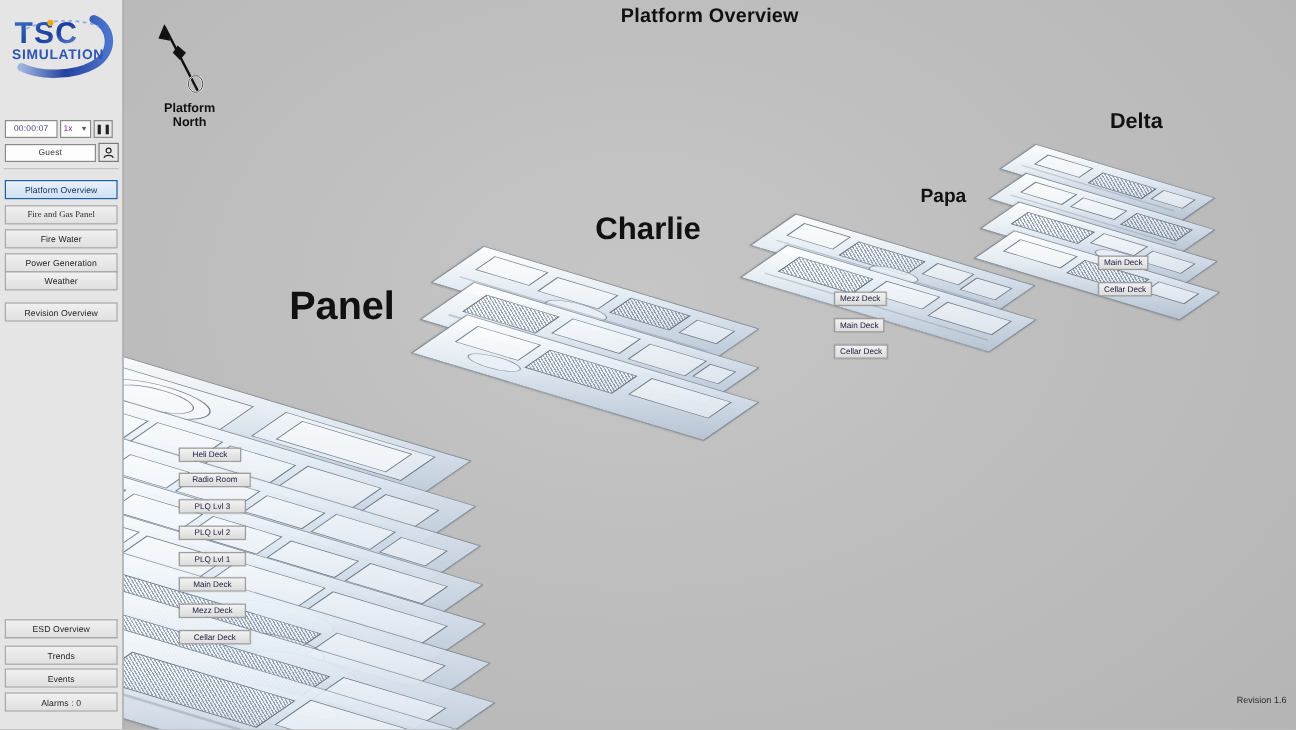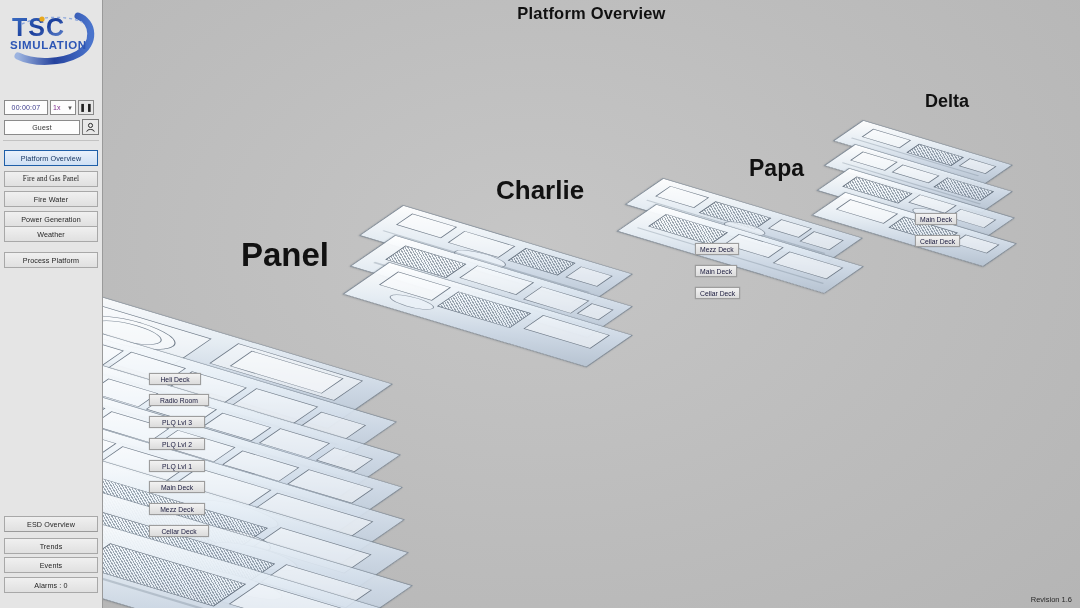--- a/index.html
+++ b/index.html
@@ -103,21 +103,21 @@
     width: 977px; height: 608px;
     background: radial-gradient(ellipse 900px 620px at 44% 40%, #c6c6c6 0%, #bcbcbc 48%, #b2b2b2 100%);
   }
   #page-title {
     position: absolute; left: 0; top: 4px; width: 977px;
     text-align: center;
     font-size: 16.5px; font-weight: bold; color: #111;
     letter-spacing: .2px;
   }
   #revision {
-    position: absolute; right: 8px; bottom: 4px;
+    position: absolute; right: 8px; bottom: 20px;
     font-size: 7.5px; color: #2a2a2a;
   }
 
   
   #compass {
     position: absolute; left: 12px; top: 8px;
     width: 86px; height: 108px;
   }
   #compass-label {
     position: absolute; left: 0; top: 76px; width: 86px;
@@ -257,21 +257,21 @@
     <div class="nav-btn" style="top:191px;">
       <span>Fire Water</span>
     </div>
     <div class="nav-btn" style="top:211px;">
       <span>Power Generation</span>
     </div>
     <div class="nav-btn" style="top:226px;text-align:right;">
       <span>Weather</span>
     </div>
     <div class="nav-btn" style="top:252px;">
-      <span>Process Platform</span>
+      <span>Revision Overview</span>
     </div>
 
     <div class="nav-btn tab-like" style="top:516px;">
       <span>ESD Overview</span>
     </div>
     <div class="nav-btn" style="top:538px;">
       <span>Trends</span>
     </div>
     <div class="nav-btn" style="top:557px;">
       <span>Events</span>
@@ -279,20 +279,33 @@
     <div class="nav-btn" style="top:577px;">
       <span>Alarms : 0</span>
     </div>
   </div>
 
   <div id="main">
 
     <div id="page-title">Platform Overview</div>
     <div id="revision">Revision 1.6</div>
 
+    <div id="compass">
+      <svg width="86" height="76" viewBox="0 0 86 76">
+        <line x1="50" y1="68" x2="22" y2="14" stroke="#111" stroke-width="2"></line>
+        <polygon points="22,12 27,26 17,24" fill="#111"></polygon>
+        <polygon points="33,30 40,36 35,42 29,36" fill="#111"></polygon>
+        <ellipse cx="48" cy="62" rx="6" ry="7" fill="none" stroke="#f2f2f2" stroke-width="1.6"></ellipse>
+        <ellipse cx="48" cy="62" rx="6" ry="7" fill="none" stroke="#333" stroke-width=".7"></ellipse>
+      </svg>
+      <div id="compass-label">
+        <div>Platform</div>
+        <div>North</div>
+      </div>
+    </div>
 
     <div class="platform">
       <div class="plat-name" style="left:822px; top:91px; font-size:18px;">Delta</div>
 
       <div class="deck" style="left:760px; top:120px; width:150px; height:52px;
            transform: matrix(1,0.30,-0.58,0.40,0,0);">
         <div class="inner">
           <div class="cell" style="left:10%;top:18%;width:26%;height:40%"></div>
           <div class="cell dark" style="left:42%;top:22%;width:30%;height:44%"></div>
           <div class="cell" style="left:76%;top:20%;width:18%;height:38%"></div>
@@ -322,21 +335,21 @@
         <div class="inner">
           <div class="cell" style="left:6%;top:16%;width:28%;height:44%"></div>
           <div class="cell dark" style="left:38%;top:20%;width:32%;height:48%"></div>
           <div class="cell" style="left:74%;top:18%;width:20%;height:40%"></div>
         </div>
       </div>
 
     </div>
 
     <div class="platform">
-      <div class="plat-name" style="left:646px; top:155px; font-size:23px;">Papa</div>
+      <div class="plat-name" style="left:664px; top:155px; font-size:16px;">Papa</div>
 
       <div class="deck" style="left:560px; top:178px; width:200px; height:66px;
            transform: matrix(1,0.30,-0.58,0.40,0,0);">
         <div class="inner">
           <div class="cell" style="left:6%;top:14%;width:20%;height:40%"></div>
           <div class="cell dark" style="left:30%;top:18%;width:28%;height:46%"></div>
           <div class="cell" style="left:62%;top:14%;width:16%;height:36%"></div>
           <div class="cell" style="left:80%;top:20%;width:15%;height:40%"></div>
           <div class="stripe" style="left:5%;top:70%;width:90%;height:3.5%"></div>
           <div class="blob" style="left:44%;top:54%;width:20%;height:30%"></div>

